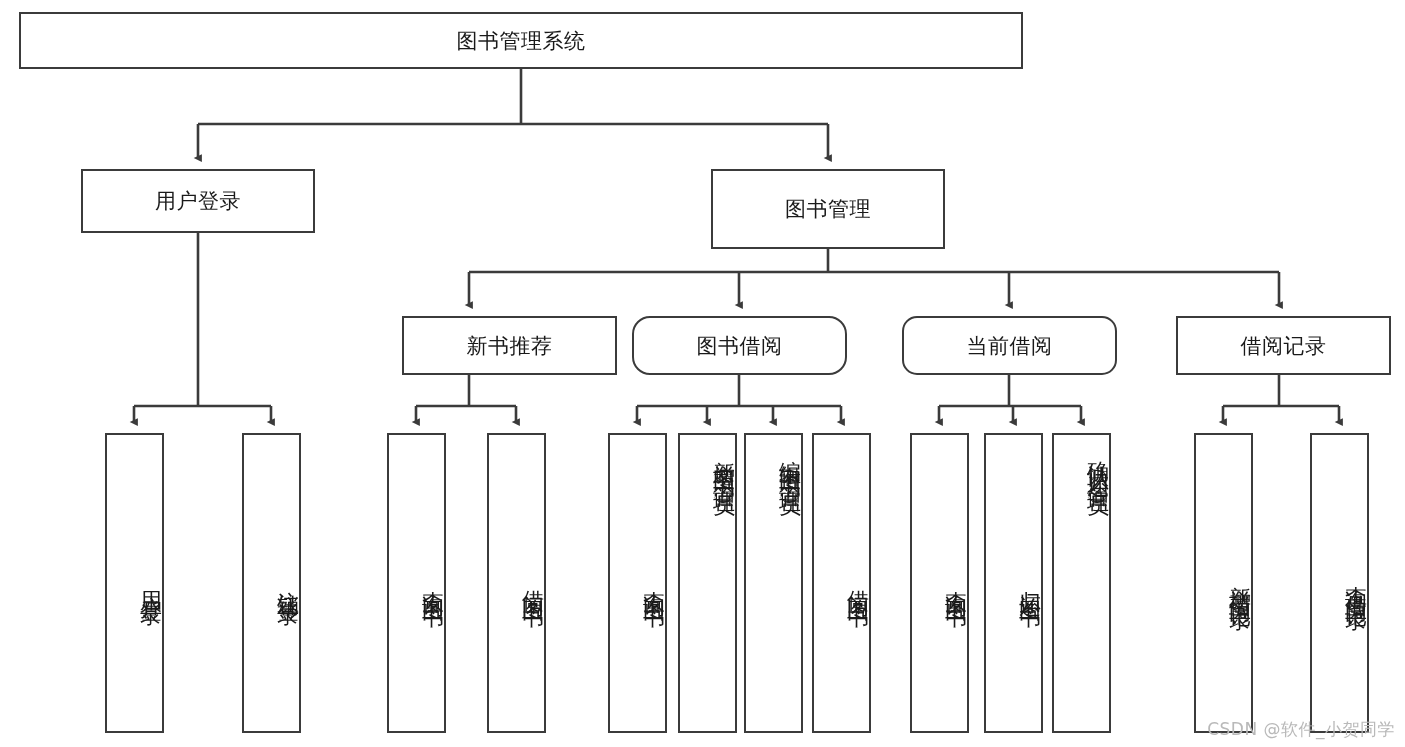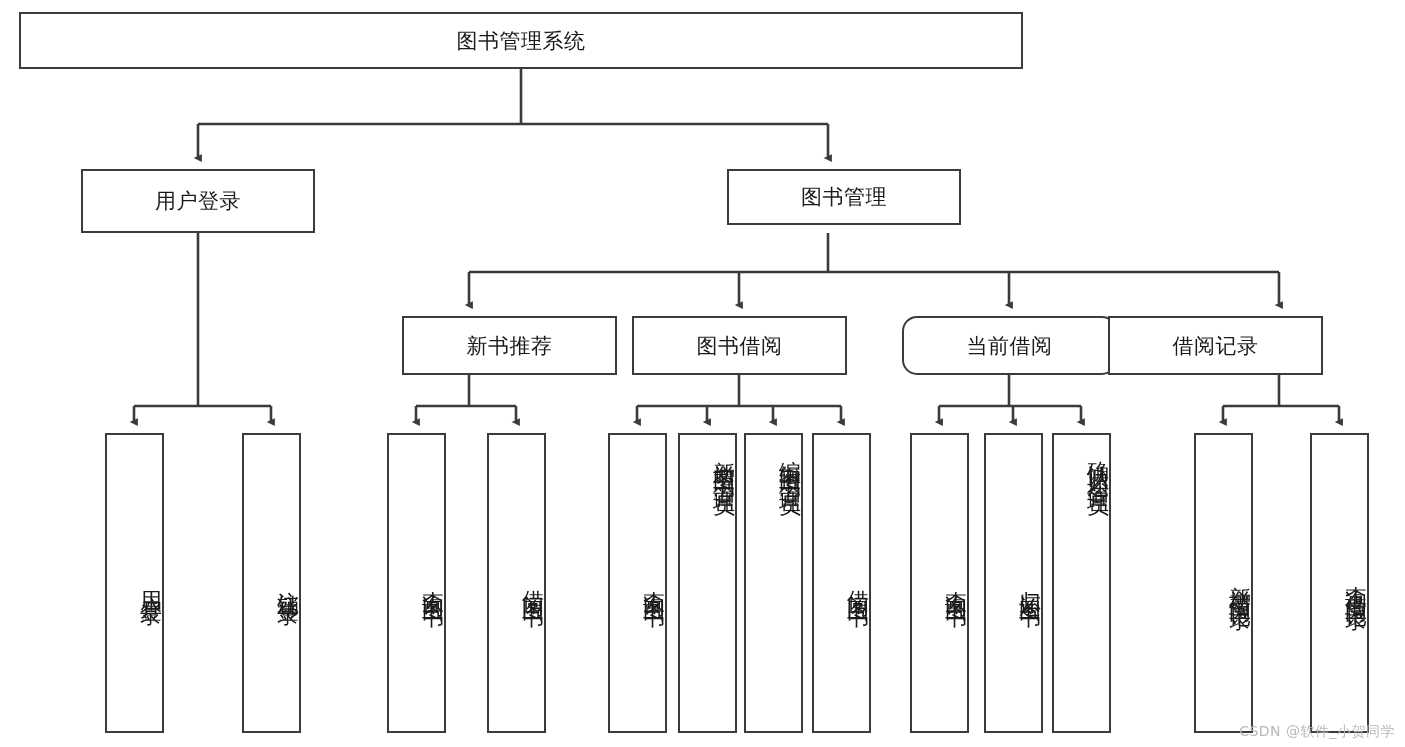--- a/index.html
+++ b/index.html
@@ -64,21 +64,21 @@
     top: 50%;
     transform: translateY(-50%);
   }
   .leaf-top .node-label-v {
     top: 8px;
   }
   .watermark {
     position: absolute;
     right: 10px;
     bottom: 6px;
-    font-size: 14px;
+    font-size: 17px;
     color: #b9b9b9;
     white-space: nowrap;
     letter-spacing: 0.5px;
   }
 </style>
 </head>
 <body>
 
 <div id="diagram-root">
 
@@ -132,34 +132,34 @@
     </g>
   </svg>
 
   <div class="node-box" id="node-root" style="left: 19px; top: 12px; width: 1004px; height: 57px;">
     <span class="node-label-h">图书管理系统</span>
   </div>
 
   <div class="node-box" id="node-l2-0" style="left: 81px; top: 169px; width: 234px; height: 64px;">
     <span class="node-label-h">用户登录</span>
   </div>
-  <div class="node-box" id="node-l2-1" style="left: 711px; top: 169px; width: 234px; height: 56px; margin-left: 16px;">
+  <div class="node-box" id="node-l2-1" style="left: 711px; top: 169px; width: 234px; height: 80px;">
     <span class="node-label-h">图书管理</span>
   </div>
 
   <div class="node-box" id="node-l3-0" style="left: 362px; top: 316px; width: 215px; height: 59px; margin-left: 40px;">
     <span class="node-label-h">新书推荐</span>
   </div>
-  <div class="node-box" id="node-l3-1" style="left: 632px; top: 316px; width: 215px; height: 59px;">
+  <div class="node-box" id="node-l3-1" style="left: 632px; top: 316px; width: 215px; height: 59px; border-radius: 18px;">
     <span class="node-label-h">图书借阅</span>
   </div>
   <div class="node-box" id="node-l3-2" style="left: 902px; top: 316px; width: 215px; height: 59px; border-radius: 15px;">
     <span class="node-label-h">当前借阅</span>
   </div>
-  <div class="node-box" id="node-l3-3" style="left: 1108px; top: 316px; width: 215px; height: 59px;">
+  <div class="node-box" id="node-l3-3" style="left: 1176px; top: 316px; width: 215px; height: 59px;">
     <span class="node-label-h">借阅记录</span>
   </div>
 
   <div class="node-box leaf-center" id="node-leaf-0" style="left: 105px; top: 433px; width: 59px; height: 300px;">
     <span class="node-label-v">用户登录</span>
   </div>
   <div class="node-box leaf-center" id="node-leaf-1" style="left: 242px; top: 433px; width: 59px; height: 300px;">
     <span class="node-label-v">注销登录</span>
   </div>
   <div class="node-box leaf-center" id="node-leaf-2" style="left: 387px; top: 433px; width: 59px; height: 300px;">

